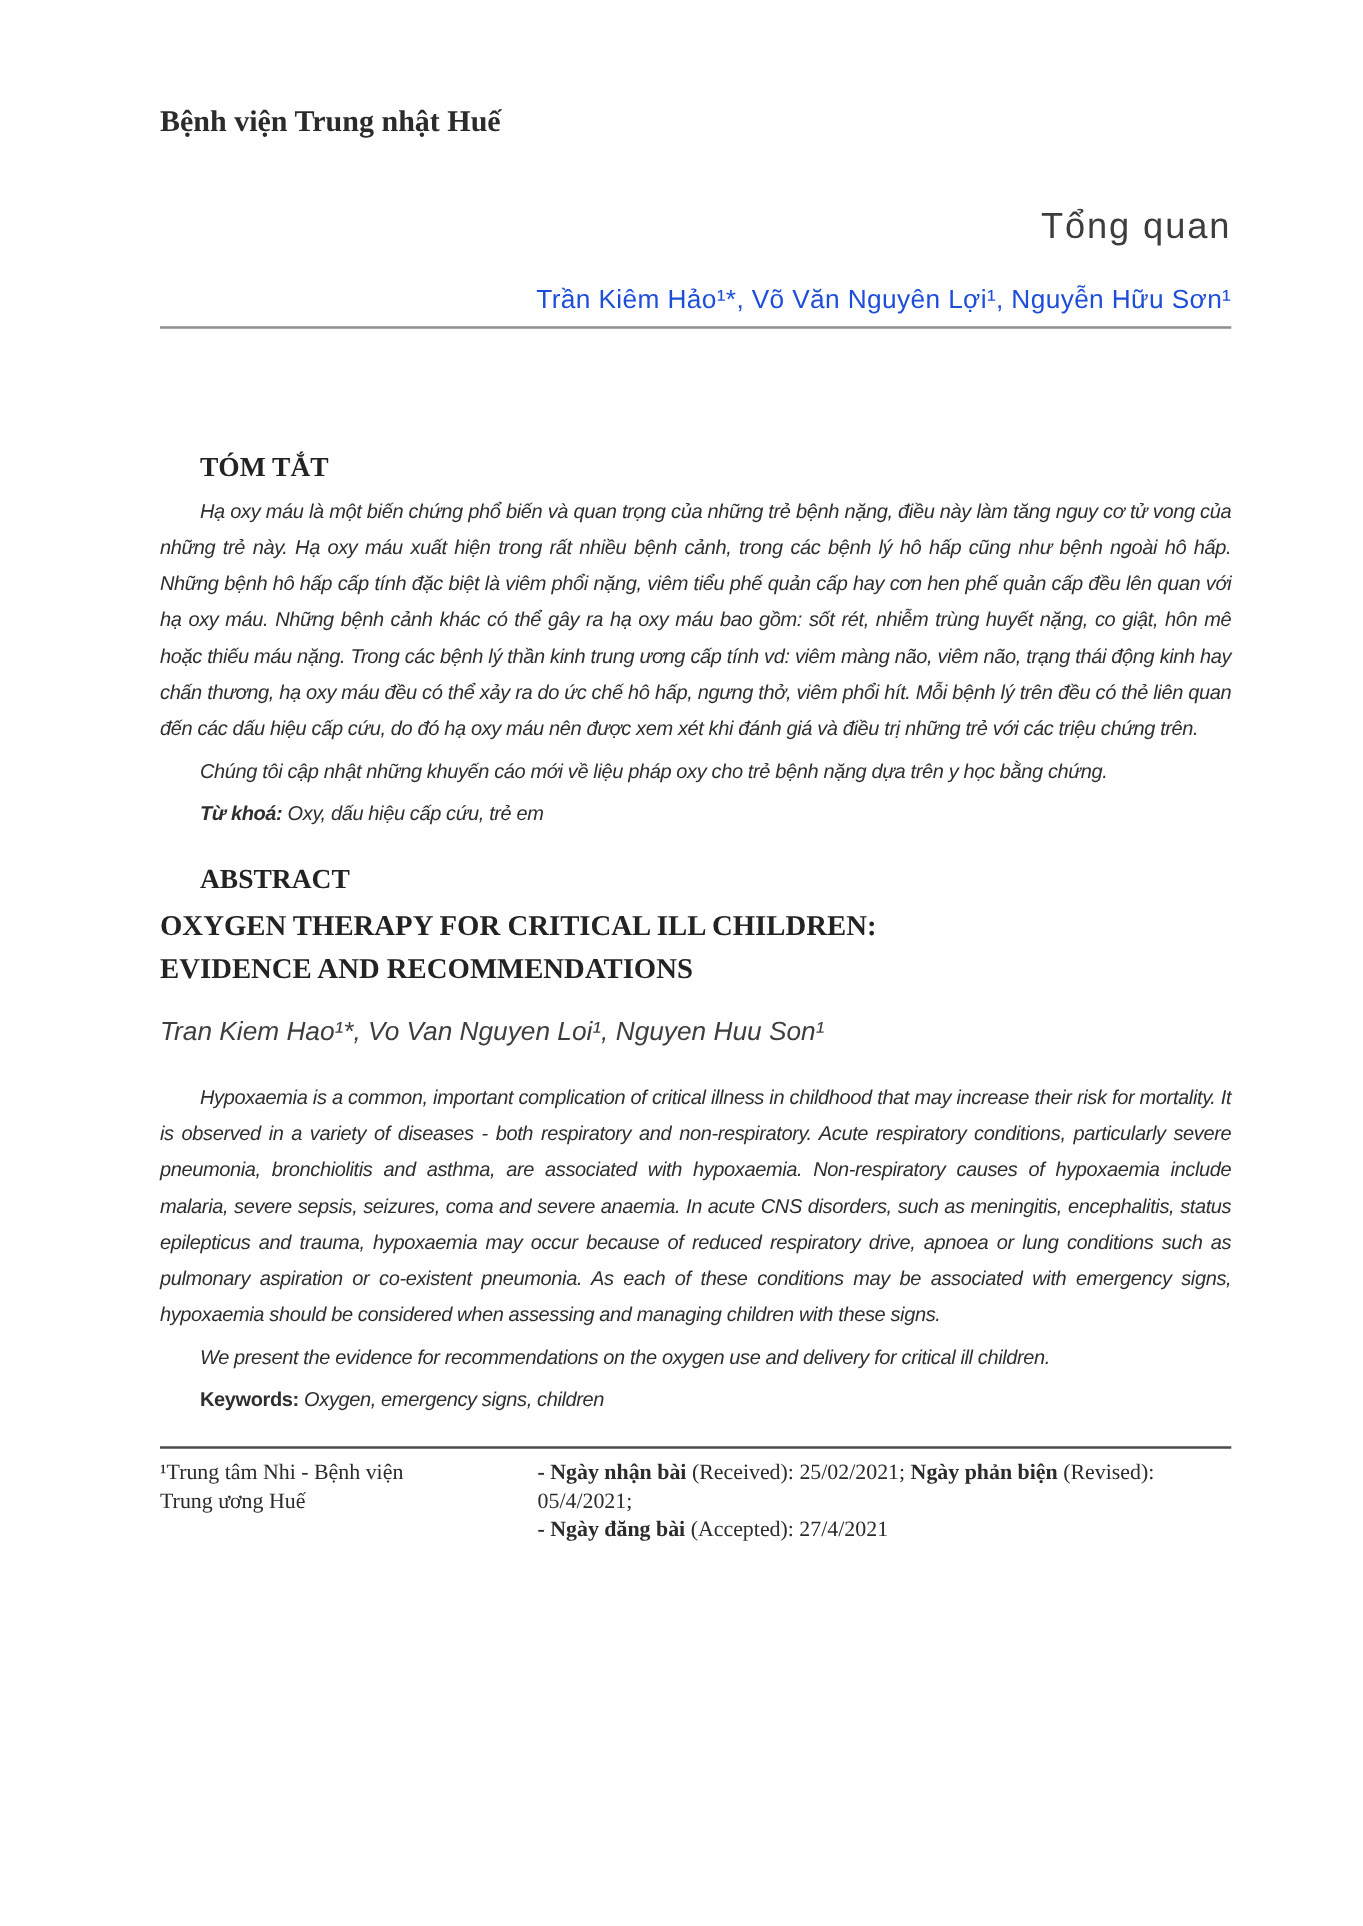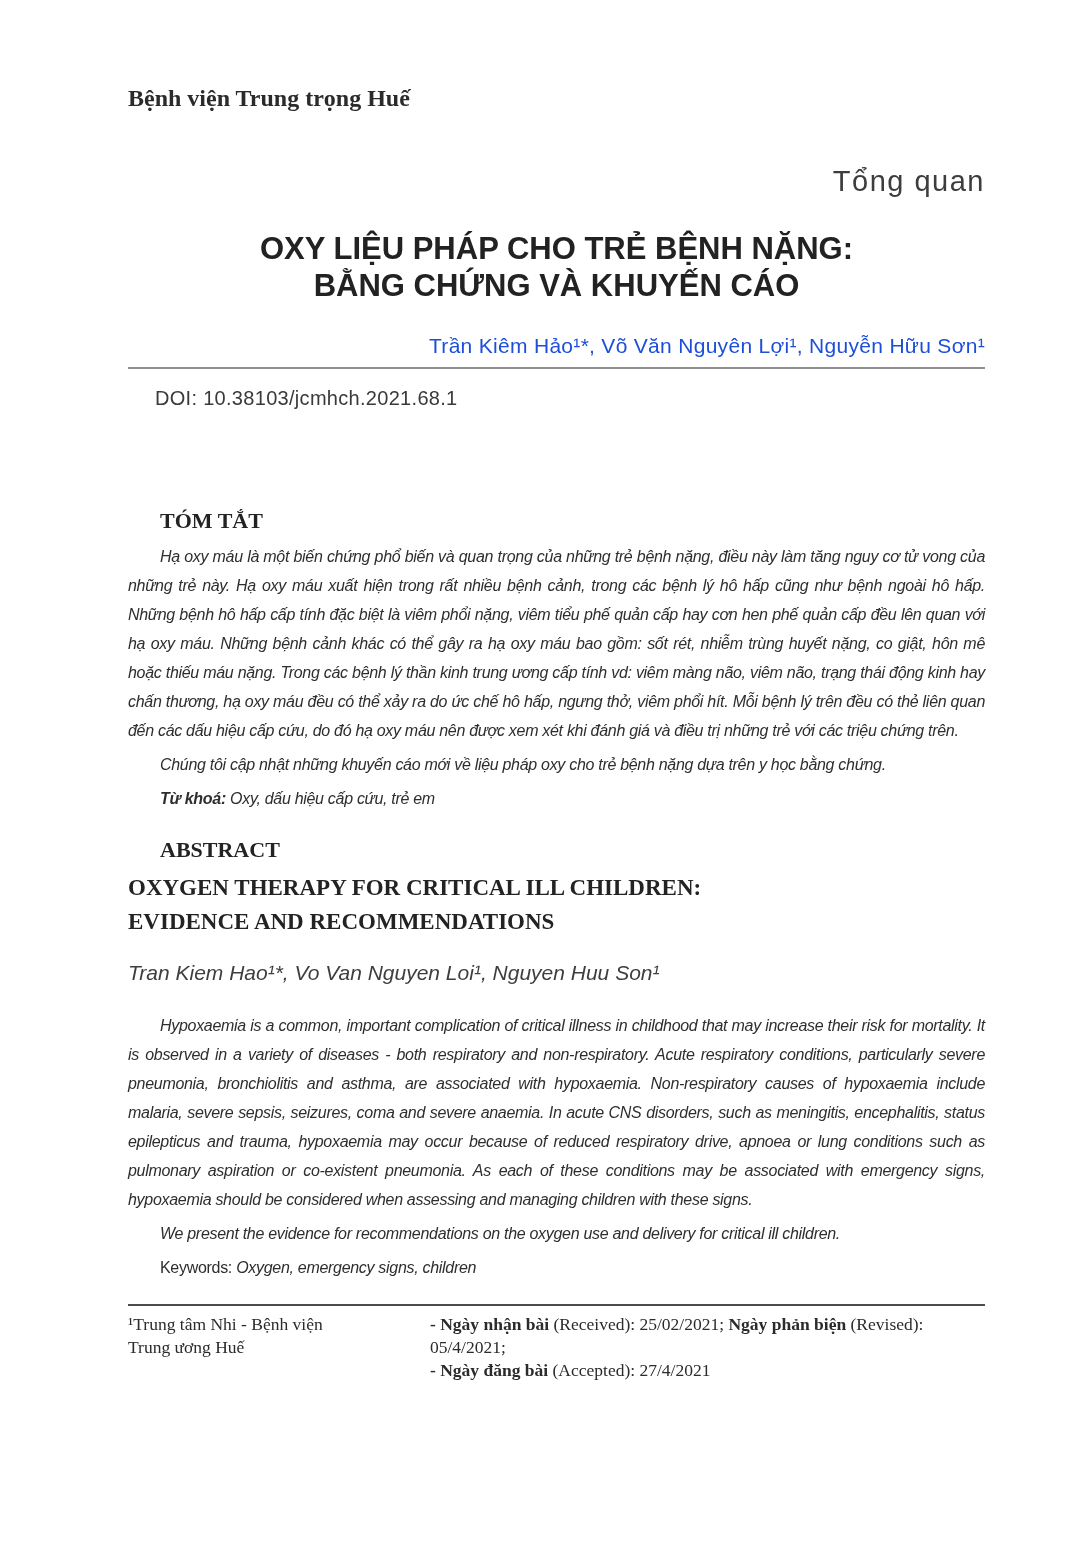--- a/index.html
+++ b/index.html
@@ -76,21 +76,21 @@
     font-family: "Liberation Sans", sans-serif;
     font-style: italic;
     font-size: 16px;
     line-height: 29px;
     letter-spacing: -0.3px;
     color: #2e2e2e;
   }
   .indent { text-indent: 32px; }
   .first-vi { margin-top: 8px; }
   .kw-label { font-weight: 700; font-style: italic; }
-  .kw-label-en { font-weight: 400; font-style: normal; }
+  .kw-label-en { font-weight: 700; font-style: normal; }
   .en-title {
     margin-top: 8px;
     text-align: left;
     font-family: "Liberation Serif", serif;
     font-weight: 700;
     font-size: 23px;
     line-height: 34px;
     color: #232323;
   }
   .authors-en {
@@ -114,31 +114,29 @@
   }
   .fn-left { flex: 0 0 302px; }
   .fn-right { flex: 1; }
   .fn-line b { font-weight: 700; }
 </style>
 </head>
 <body>
 
 <div class="page">
 
-  <div class="institution">Bệnh viện Trung trọng Huế</div>
+  <div class="institution">Bệnh viện Trung nhật Huế</div>
 
   <div class="section-label">Tổng quan</div>
 
-  <h1 class="title"><span>OXY LIỆU PHÁP CHO TRẺ BỆNH NẶNG:</span><br><span>BẰNG CHỨNG VÀ KHUYẾN CÁO</span></h1>
 
   <div class="authors-vi">Trần Kiêm Hảo¹*, Võ Văn Nguyên Lợi¹, Nguyễn Hữu Sơn¹</div>
 
   <hr class="authors-rule">
 
-  <div class="doi">DOI: 10.38103/jcmhch.2021.68.1</div>
 
   <h2 class="sec-heading tomtat-heading">TÓM TẮT</h2>
 
   <p class="body-vi indent first-vi">Hạ oxy máu là một biến chứng phổ biến và quan trọng của những trẻ bệnh nặng, điều này làm tăng nguy cơ tử vong của những trẻ này. Hạ oxy máu xuất hiện trong rất nhiều bệnh cảnh, trong các bệnh lý hô hấp cũng như bệnh ngoài hô hấp. Những bệnh hô hấp cấp tính đặc biệt là viêm phổi nặng, viêm tiểu phế quản cấp hay cơn hen phế quản cấp đều lên quan với hạ oxy máu. Những bệnh cảnh khác có thể gây ra hạ oxy máu bao gồm: sốt rét, nhiễm trùng huyết nặng, co giật, hôn mê hoặc thiếu máu nặng. Trong các bệnh lý thần kinh trung ương cấp tính vd: viêm màng não, viêm não, trạng thái động kinh hay chấn thương, hạ oxy máu đều có thể xảy ra do ức chế hô hấp, ngưng thở, viêm phổi hít. Mỗi bệnh lý trên đều có thẻ liên quan đến các dấu hiệu cấp cứu, do đó hạ oxy máu nên được xem xét khi đánh giá và điều trị những trẻ với các triệu chứng trên.</p>
   <p class="body-vi indent">Chúng tôi cập nhật những khuyến cáo mới về liệu pháp oxy cho trẻ bệnh nặng dựa trên y học bằng chứng.</p>
   <p class="body-vi indent"><b class="kw-label">Từ khoá:</b><span> Oxy, dấu hiệu cấp cứu, trẻ em</span></p>
 
   <h2 class="sec-heading abstract-heading">ABSTRACT</h2>
 
   <div class="en-title">

